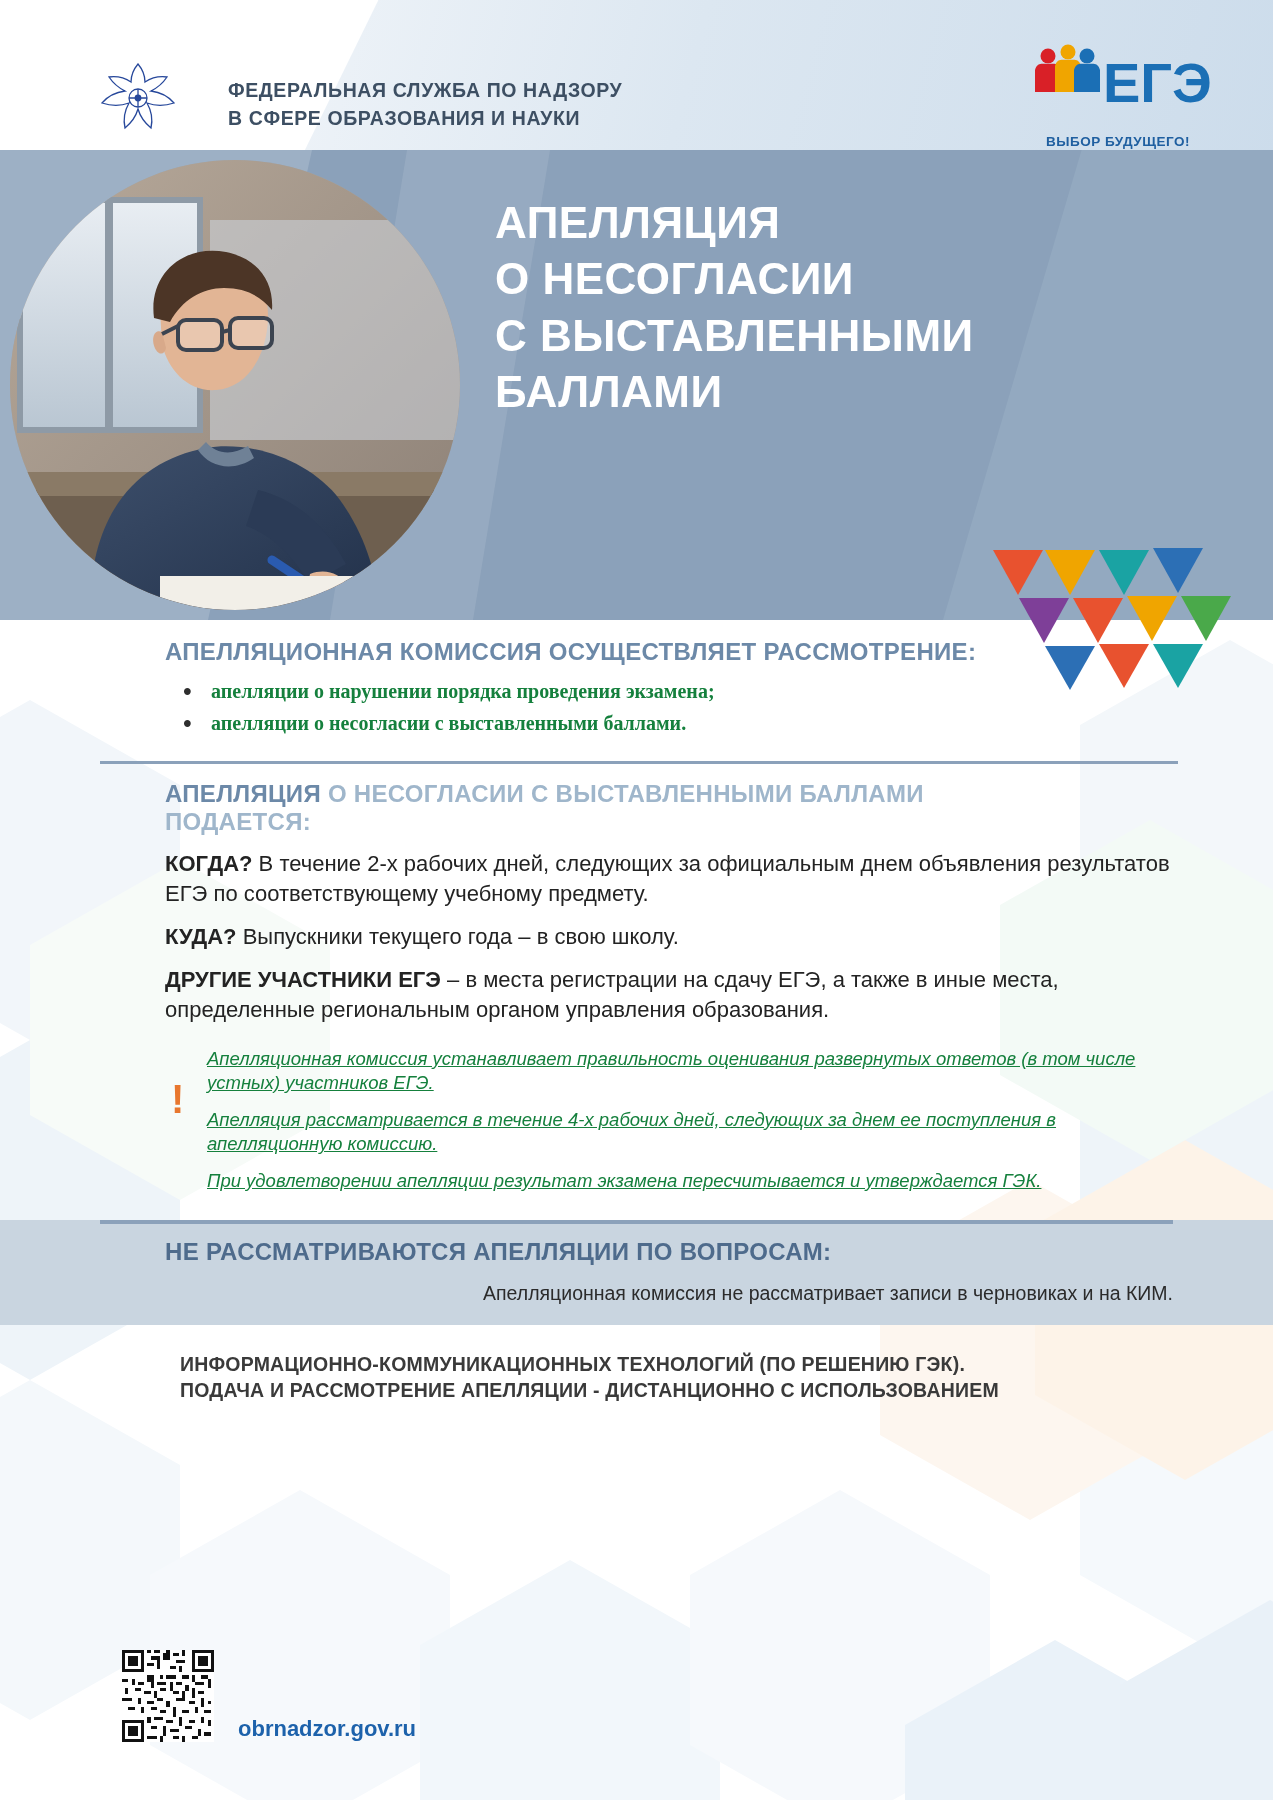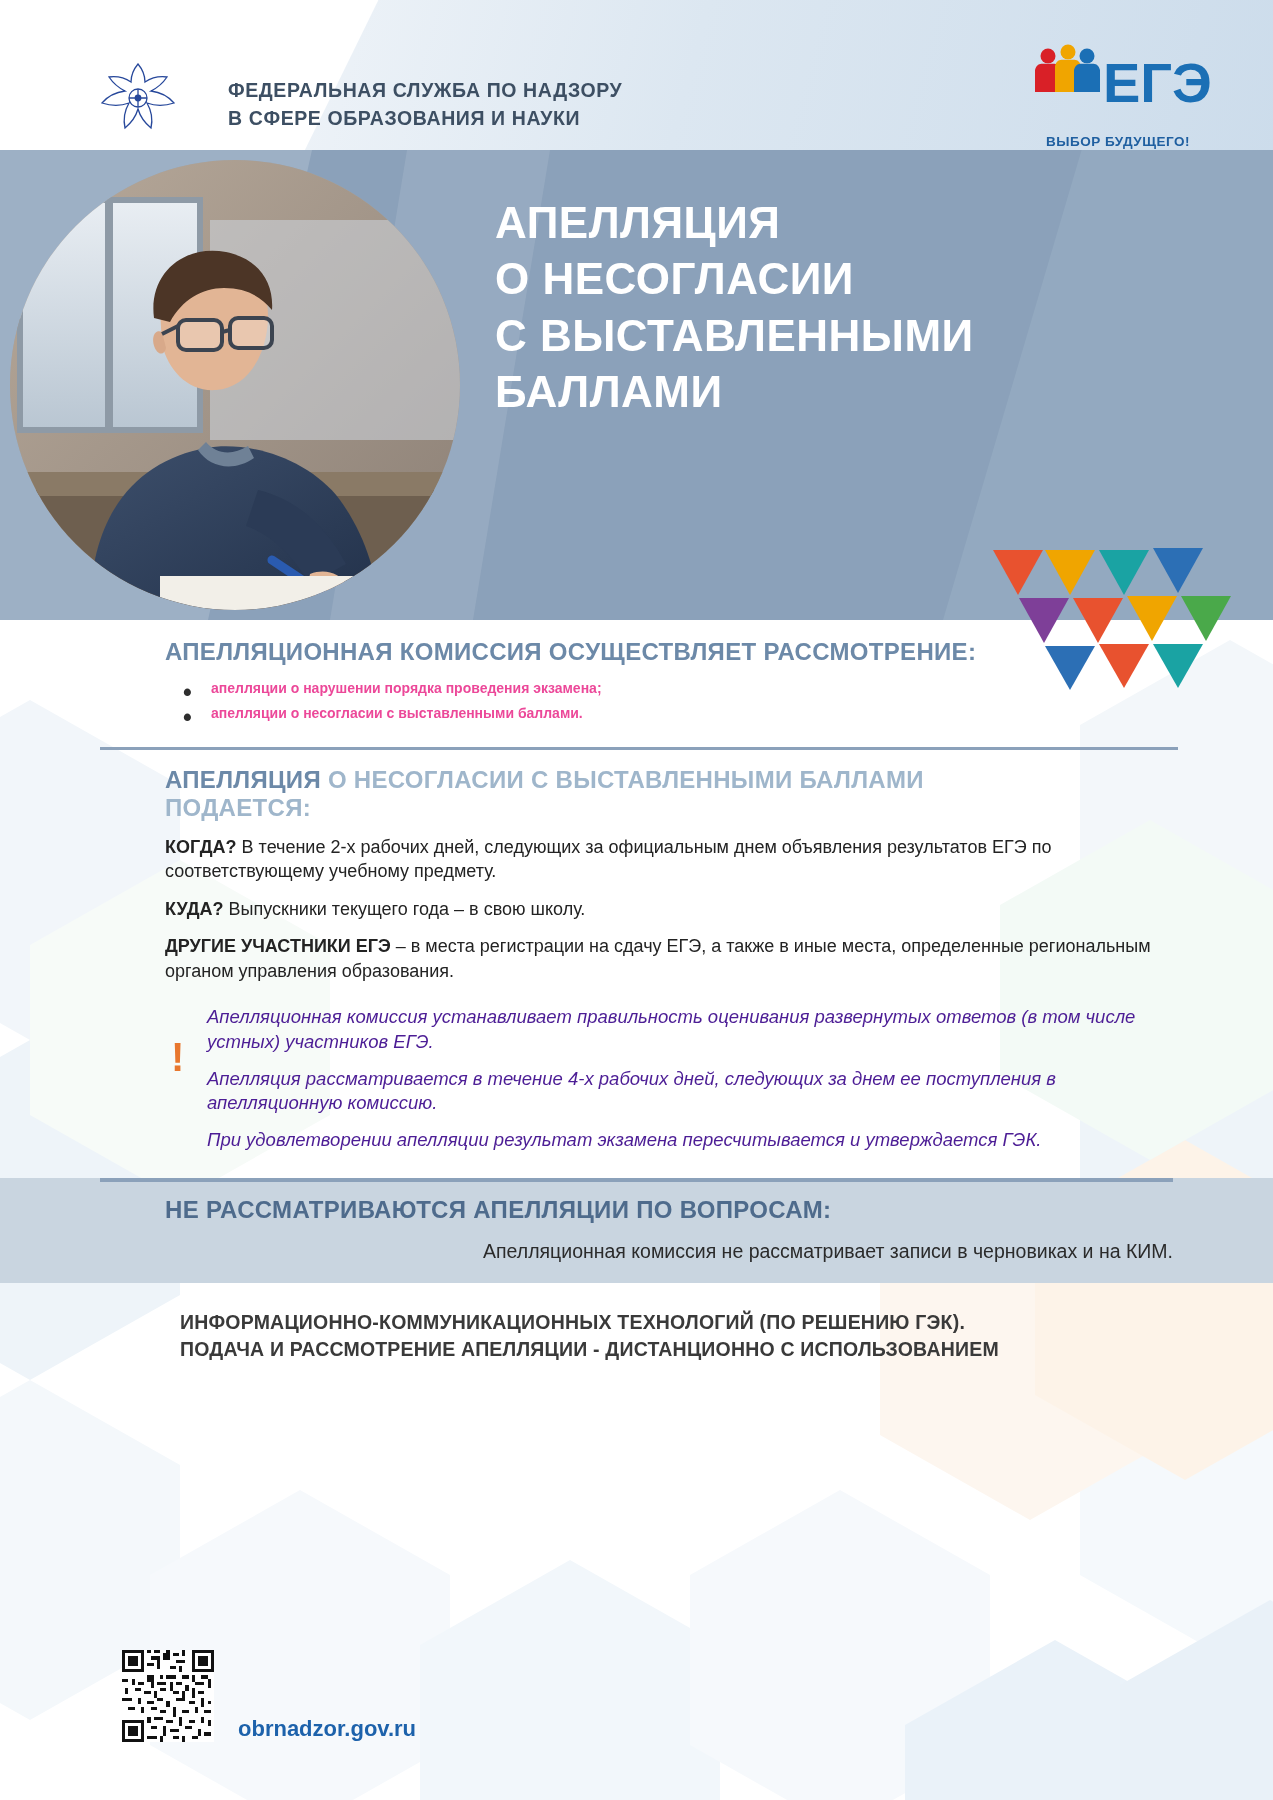--- a/index.html
+++ b/index.html
@@ -125,36 +125,37 @@
   .sec-title .lt { color: #9fb6cb; font-weight: bold; }
 
   ul.bullets {
     list-style: none;
     margin: 14px 0 0 0;
     padding: 0;
   }
   ul.bullets li {
     position: relative;
     padding-left: 46px;
-    font-size: 14px;
-    font-weight: bold;
-    color: #ec4899;
+    font-size: 20px;
+    font-weight: bold;
+    color: #15803d;
     margin-bottom: 9px;
+    font-family: Liberation Serif, serif;
   }
   ul.bullets li::before {
     content: "•";
     position: absolute;
     left: 18px;
     top: -2px;
     font-size: 25px;
     color: #2e2e2e;
   }
 
   .para {
-    font-size: 18px;
+    font-size: 22px;
     line-height: 1.36;
     color: #232323;
     margin: 13px 0 0 0;
   }
   .para b { font-weight: bold; }
 
   
   .attention {
     position: relative;
     margin: 22px 0 0 0;
@@ -165,22 +166,23 @@
     left: 6px; top: 32px;
     color: #e8772e;
     font-size: 40px;
     font-weight: bold;
     line-height: 1;
   }
   .attention p {
     font-style: italic;
     font-size: 18.5px;
     line-height: 1.33;
-    color: #4c1d95;
+    color: #15803d;
     margin: 0 0 12px 0;
+    text-decoration: underline;
   }
 
   
   .greyband {
     position: relative;
     margin-top: 26px;
     background: #c9d5e0;
     padding: 18px 100px 20px 165px;
   }
   .greyband::before {

